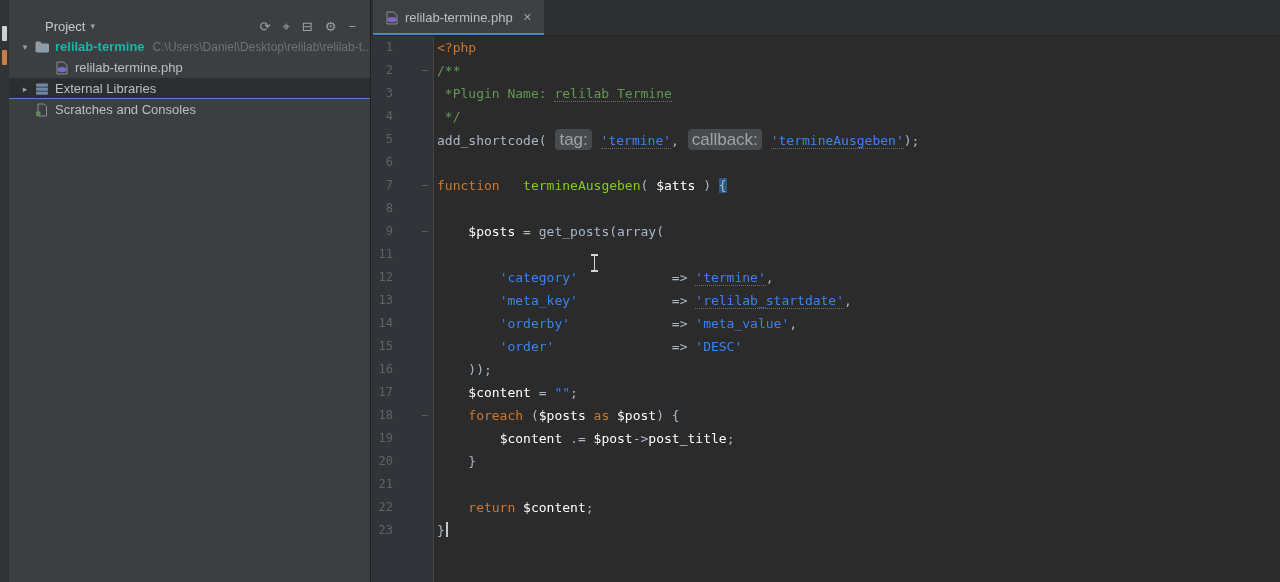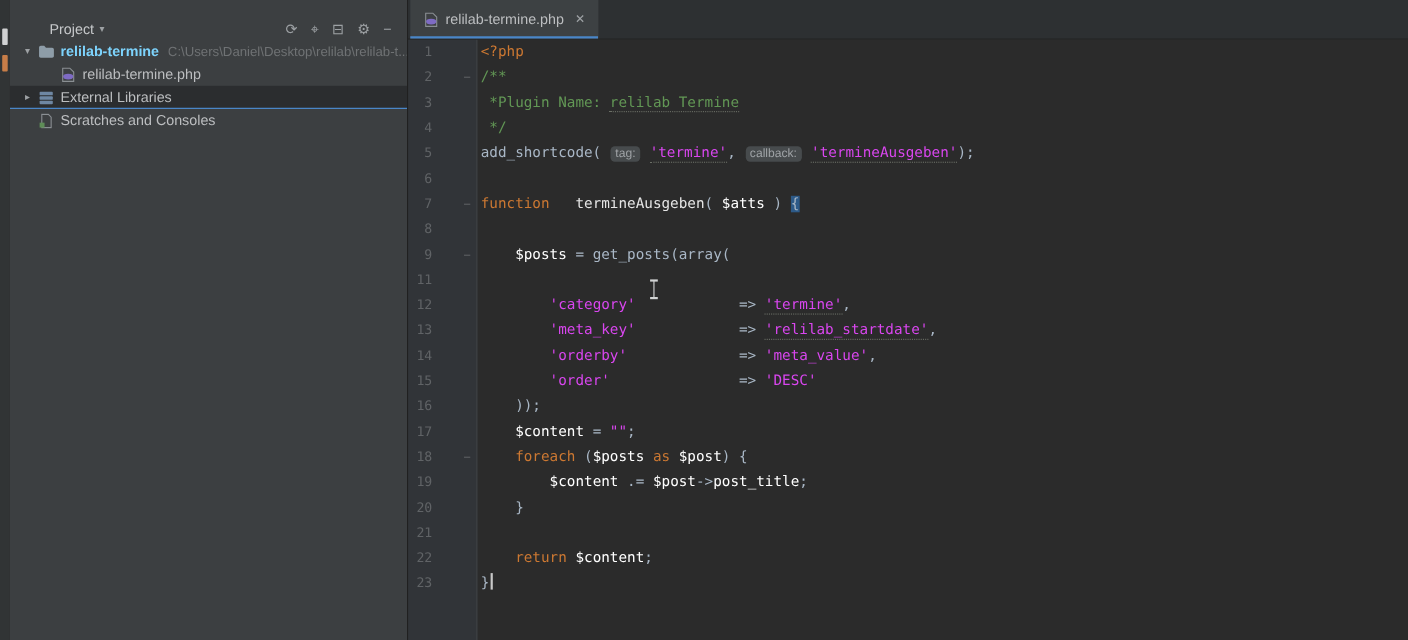--- a/index.html
+++ b/index.html
@@ -21,21 +21,21 @@
   .sh-title{cursor:default}
   .sh-chevron{margin-left:5px;color:#9da1a4;font-size:9px}
   .sh-icons{margin-left:auto;display:flex;gap:12px;align-items:center;color:#9da1a4;
             font-size:13px;padding-right:8px}
   .tw-icon{cursor:default;line-height:1}
   .tree-row{height:21px;display:flex;align-items:center;font-size:13px;color:#bcbec0;position:relative}
   .tree-row.selected{background:#2b2d2f;box-shadow:inset 0 -1px 0 #4a86c8}
   .chev{width:16px;text-align:center;color:#9da1a4;font-size:9px;flex:none}
   .t-icon{width:18px;display:inline-flex;justify-content:center;align-items:center;flex:none}
   .t-label{margin-left:4px;white-space:nowrap}
-  .t-label.bold{color:#7dd3fc;font-weight:bold}
+  .t-label.bold{color:#14b8a6;font-weight:bold}
   .t-path{margin-left:8px;color:#6f7274;font-size:12px;white-space:nowrap;overflow:hidden}
 
   
   .editor{position:absolute;left:370px;top:0;right:0;bottom:0;border-left:1px solid #202020;background:#2b2b2b}
   .tabbar{height:36px;background:#2d3032;display:flex;align-items:stretch;border-bottom:1px solid #232323}
   .tab{display:flex;align-items:center;padding:0 12px;background:#3d4143;
        box-shadow:inset 0 -2px 0 #4a86c8;color:#bcbec0;font-size:13px;margin-left:2px}
   .tab-icon{display:inline-flex;margin-right:6px}
   .tab-close{margin-left:10px;color:#9da1a4;font-size:11px}
 
@@ -45,28 +45,28 @@
                      background:#313438;border-right:1px solid #3f4245}
   .code-line{display:flex;height:23px;line-height:23px;position:relative}
   .gutter{width:62px;flex:none;text-align:right;padding-right:40px;color:#606366;
           font-size:12px;position:relative;z-index:1}
   .fold{position:absolute;right:5px;top:0;font-size:11px;color:#606366}
   .code{white-space:pre;padding-left:4px;color:#a9b7c6;z-index:1}
 
   
   .d{color:#a9b7c6}
   .kw{color:#cc7832}
-  .str{color:#d946ef}
+  .str{color:#3b82f6}
   .var{color:#ffffff}
-  .fn{color:#e5e5e5}
+  .fn{color:#84cc16}
   .num{color:#6897bb}
   .com{color:#629755}
   .u{border-bottom:1px dotted #6b6f66}
   .brace-hl{background:#2d5a88}
-  .hint{font-family:"Liberation Sans",sans-serif;font-size:11px;background:#474b4d;
+  .hint{font-family:"Liberation Sans",sans-serif;font-size:17px;background:#474b4d;
         color:#9fa3a6;border-radius:4px;padding:1px 4px;margin:0 1px}
   .caret{display:inline-block;width:2px;height:15px;background:#c8c8c8;
          vertical-align:-2px;margin-left:1px}
 
   
   .ibeam{position:absolute;left:590px;top:254px;width:9px;height:18px;z-index:9}
   .ibeam::before{content:"";position:absolute;left:3.6px;top:1px;bottom:1px;width:1.6px;background:#d2d4d5}
   .ibeam::after{content:"";position:absolute;left:1px;top:0;width:7px;height:1.6px;
                 background:#d2d4d5;box-shadow:0 16px 0 #d2d4d5}
 </style>

